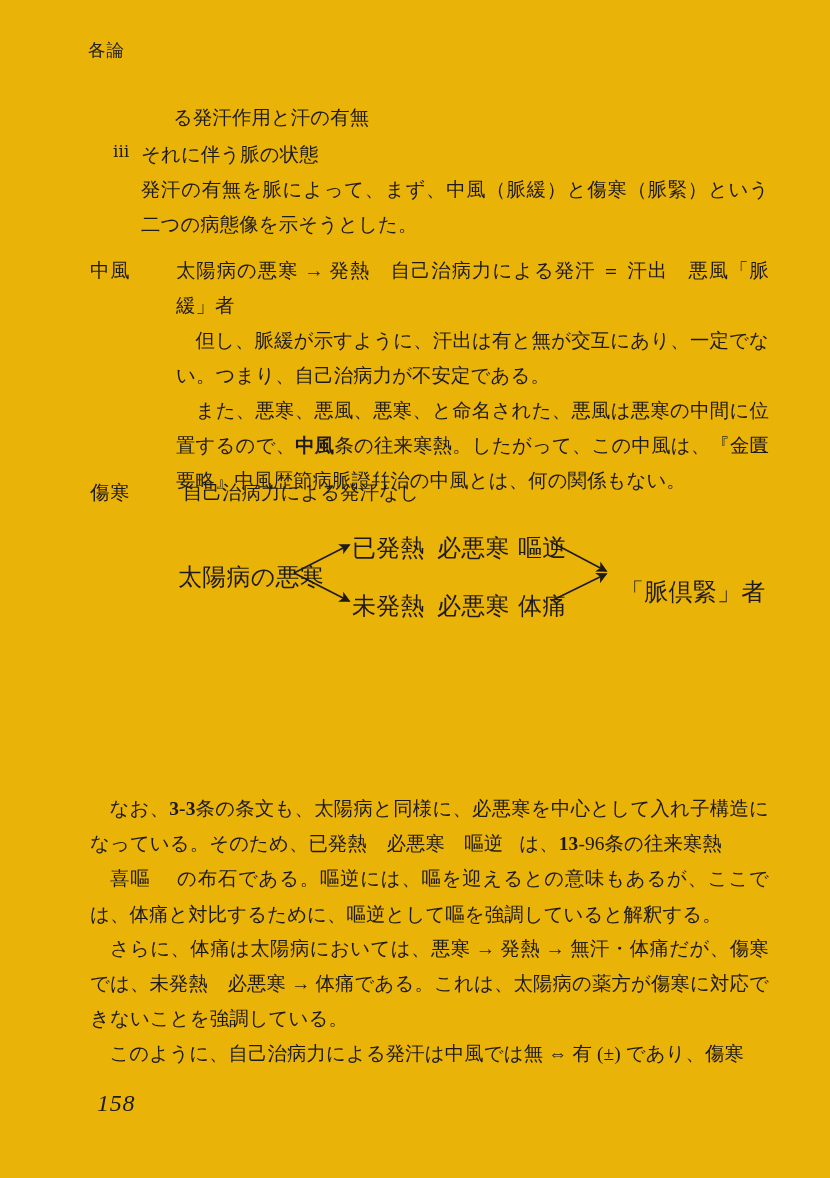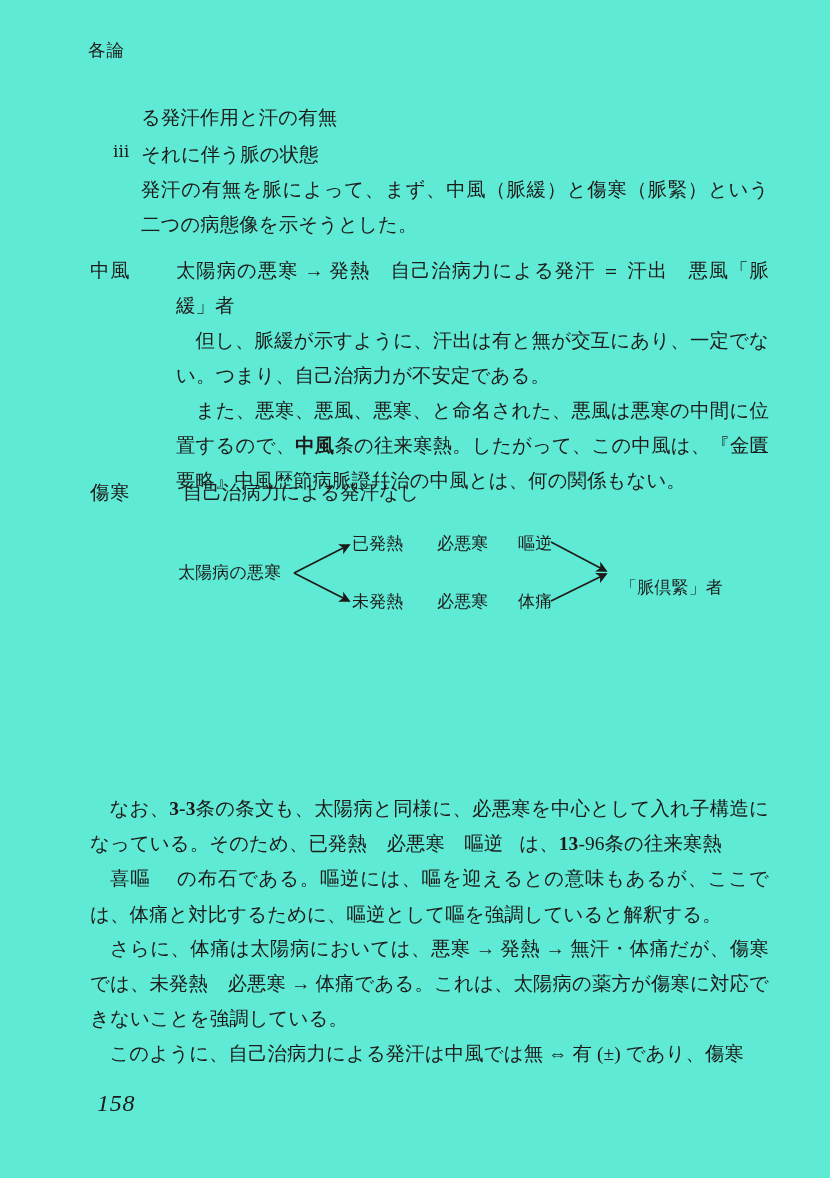--- a/index.html
+++ b/index.html
@@ -8,21 +8,21 @@
     background: #ffffff;
   }
   body {
     font-family: "Liberation Serif", "DejaVu Serif", serif;
     color: #1a1a1a;
   }
   #page {
     position: relative;
     width: 830px;
     height: 1178px;
-    background: #5eead4;
+    background: #eab308;
     overflow: hidden;
   }
 
   
   .running-head {
     position: absolute;
     left: 88px;
     top: 38px;
     font-size: 17.5px;
     letter-spacing: 0.06em;
@@ -69,21 +69,21 @@
   #diagram {
     position: absolute;
     left: 0;
     top: 512px;
     width: 830px;
     height: 120px;
   }
   .dg-label {
     position: absolute;
     font-family: Liberation Mono, monospace;
-    font-size: 17px;
+    font-size: 24px;
     color: #1d1a19;
     white-space: nowrap;
     letter-spacing: 0.01em;
   }
   #dg-svg {
     position: absolute;
     left: 0;
     top: 0;
     width: 830px;
     height: 120px;
@@ -100,21 +100,21 @@
     letter-spacing: 0.03em;
   }
 </style>
 </head>
 <body>
 
 <div id="page">
 
   <div class="running-head">各論</div>
 
-  <div class="textblock tb-indent-list" style="top:100px;">る発汗作用と汗の有無</div>
+  <div class="textblock tb-indent-list" style="top:100px;margin-left:32px;">る発汗作用と汗の有無</div>
 
   <div class="roman-marker" style="top:141px;">ⅲ</div>
   <div class="textblock tb-indent-list" style="top:137px;">それに伴う脈の状態</div>
   <div class="textblock tb-indent-list" style="top:172px;">発汗の有無を脈によって、まず、中風（脈緩）と傷寒（脈緊）という二つの病態像を示そうとした。</div>
 
   <div class="side-label" style="top:253px;">中風</div>
   <div class="textblock tb-hanging" style="top:253px;">太陽病の悪寒 → 発熱　自己治病力による発汗 ＝ 汗出　悪風「脈緩」者</div>
 
   <div class="textblock tb-hanging" style="top:323px;"><span class="ind"></span><span>但し、脈緩が示すように、汗出は有と無が交互にあり、一定でない。つまり、自己治病力が不安定である。</span></div>
 

